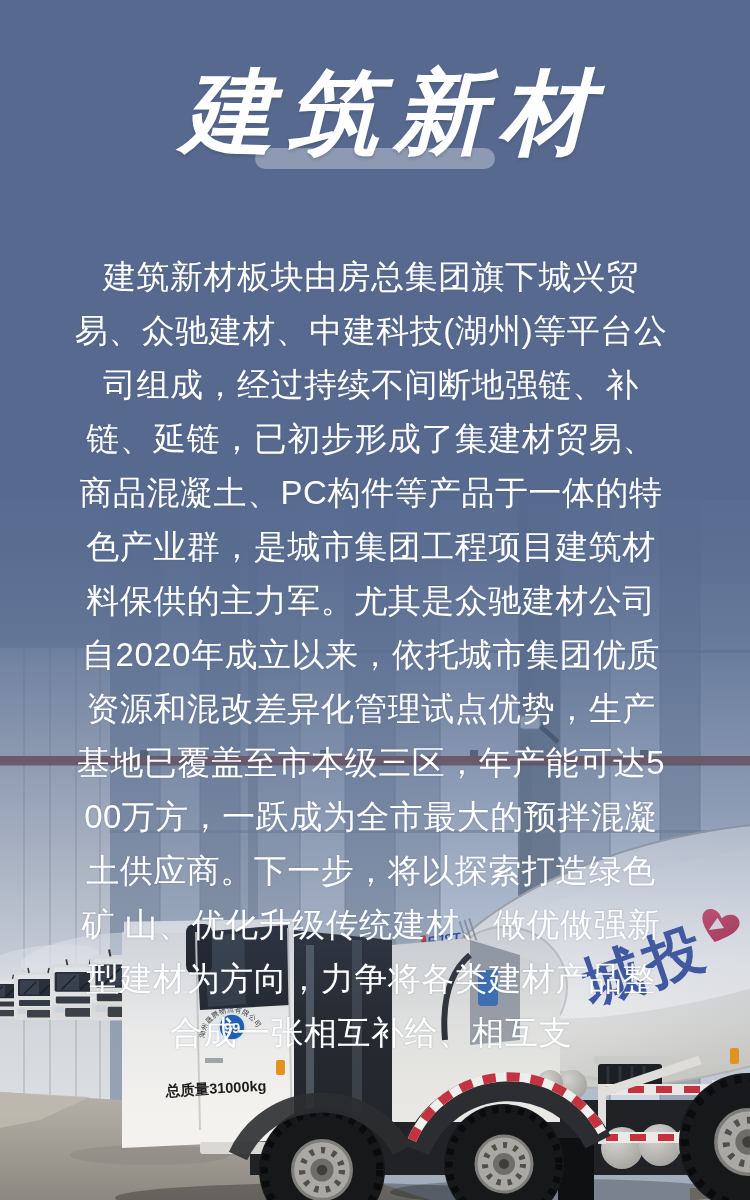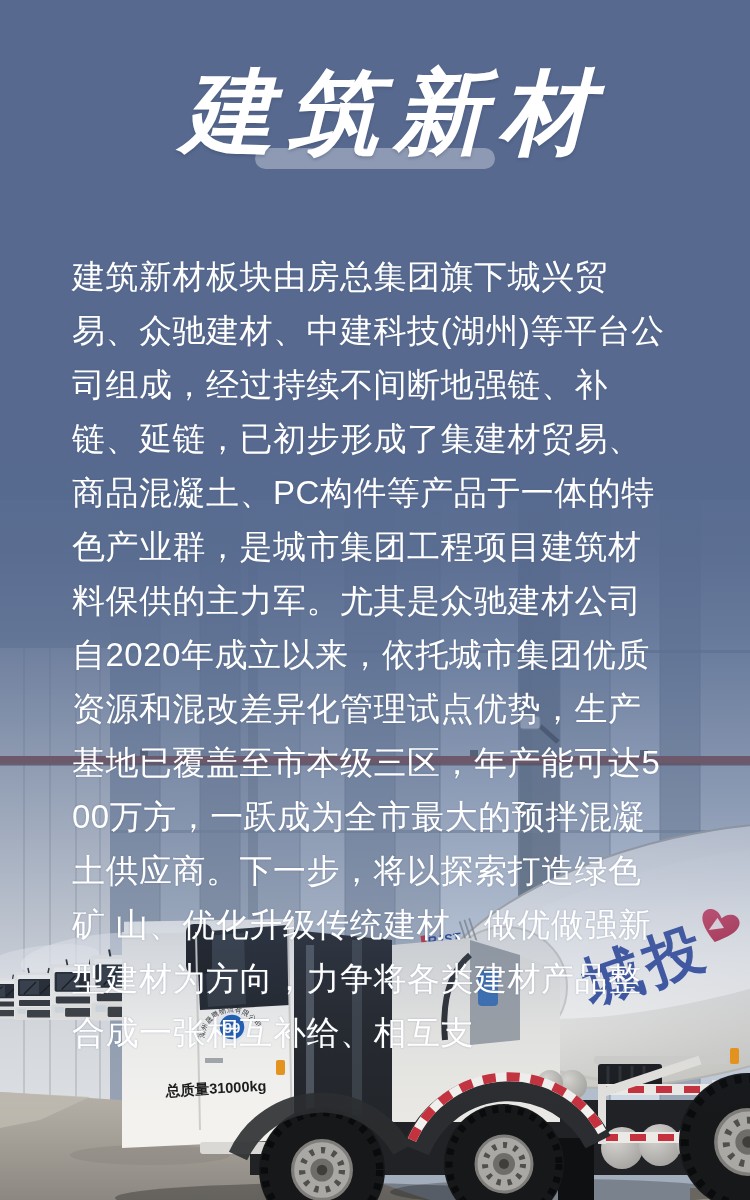--- a/index.html
+++ b/index.html
@@ -36,20 +36,21 @@
     font-family:"DejaVu Serif","Liberation Serif",serif;font-style:italic;
     letter-spacing:14px;text-indent:14px;
     text-shadow:0 2px 3px rgba(40,52,80,0.25);
   }
   
   .article{
     position:absolute;top:250px;left:72px;width:598px;z-index:50;
     color:#ffffff;font-size:33px;line-height:54px;letter-spacing:0.5px;
     text-shadow:0 0 2px rgba(70,86,120,0.35);
     word-break:break-all;
+    text-align:center;
   }
 </style>
 </head>
 <body>
 
 <div class="page">
 
   <svg class="scene" viewBox="0 0 750 700" aria-hidden="true">
     <defs>
       <linearGradient id="drumG" x1="0" y1="0" x2="0" y2="1">

